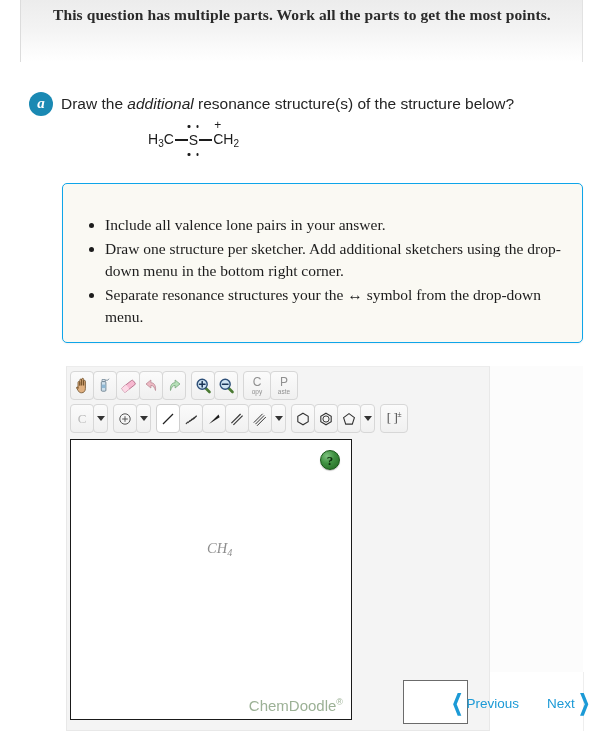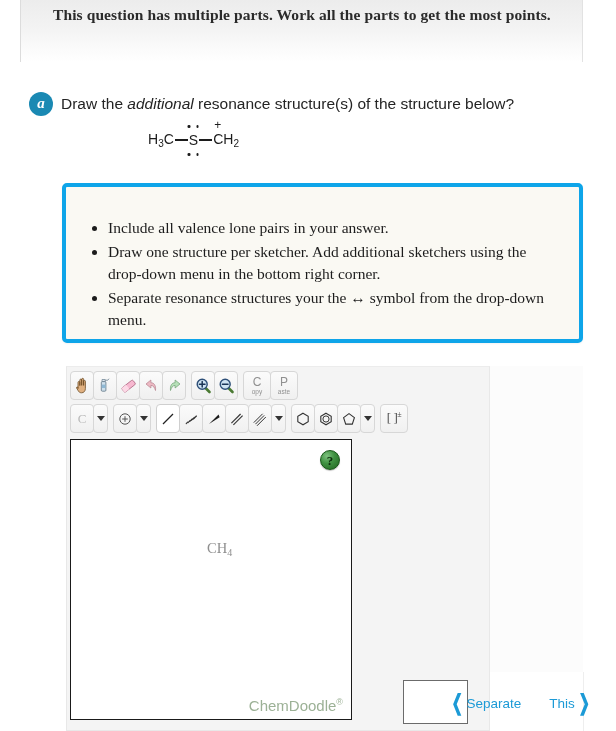--- a/index.html
+++ b/index.html
@@ -126,21 +126,21 @@
   }
 
   
   #instructions-box {
     position: absolute;
     left: 62px;
     top: 183px;
     width: 521px;
     height: 160px;
     background: #faf9f3;
-    border: 4px solid #0ea5e9;
+    border: 1px solid #0ea5e9;
     border-radius: 5px;
     box-sizing: border-box;
     box-shadow: 0 1px 2px rgba(0,0,0,0.05);
   }
   #instructions-list {
     margin: 0;
     padding: 30px 18px 0 42px;
     list-style: disc;
     font-family: "Liberation Serif", serif;
     font-size: 15.5px;
@@ -259,20 +259,21 @@
     color: #0c2d0c;
     line-height: 1;
   }
   #canvas-formula {
     position: absolute;
     left: 136px;
     top: 100px;
     font-family: "Liberation Serif", serif;
     font-size: 14.5px;
     color: #8e8e8e;
+    font-style: italic;
   }
   #canvas-formula .sub { font-size: 10px; vertical-align: -3px; }
   #chemdoodle-logo {
     position: absolute;
     right: 8px;
     bottom: 5px;
     font-family: "Liberation Sans", sans-serif;
     font-size: 15px;
     color: #9cb196;
     margin-top: 28px;
@@ -574,19 +575,19 @@
     <div id="chemdoodle-logo"><span>ChemDoodle</span><sup>®</sup></div>
   </div>
 </div>
 
 <div id="footer-band"></div>
 <div id="answer-field"></div>
 <div id="footer-rule"></div>
 <div id="nav-bar">
   <a class="nav-link" id="nav-previous" href="#">
     <span class="chev">❮</span>
-    <span>Separate</span>
+    <span>Previous</span>
   </a>
   <a class="nav-link" id="nav-next" href="#">
-    <span>This</span>
+    <span>Next</span>
     <span class="chev">❯</span>
   </a>
 </div>
 
 </body></html>

